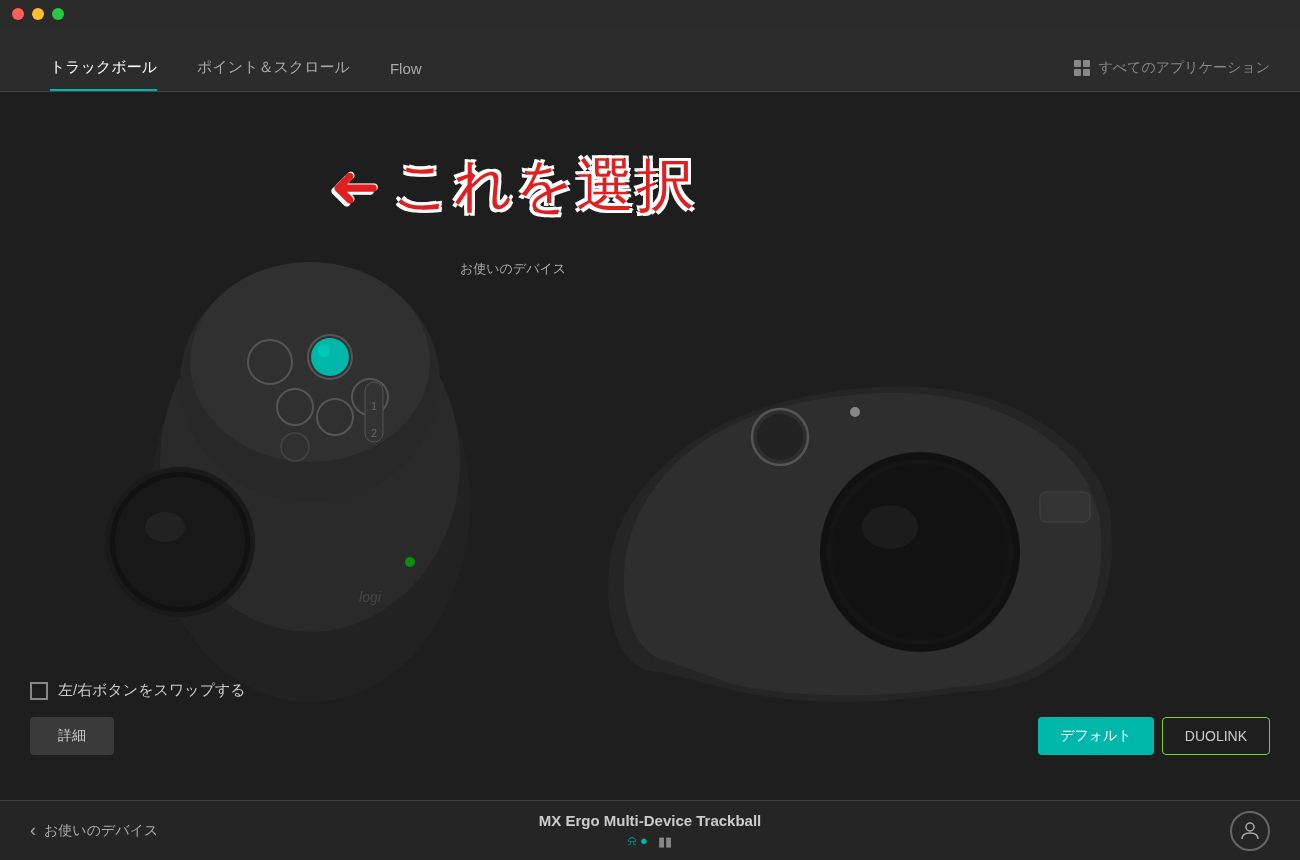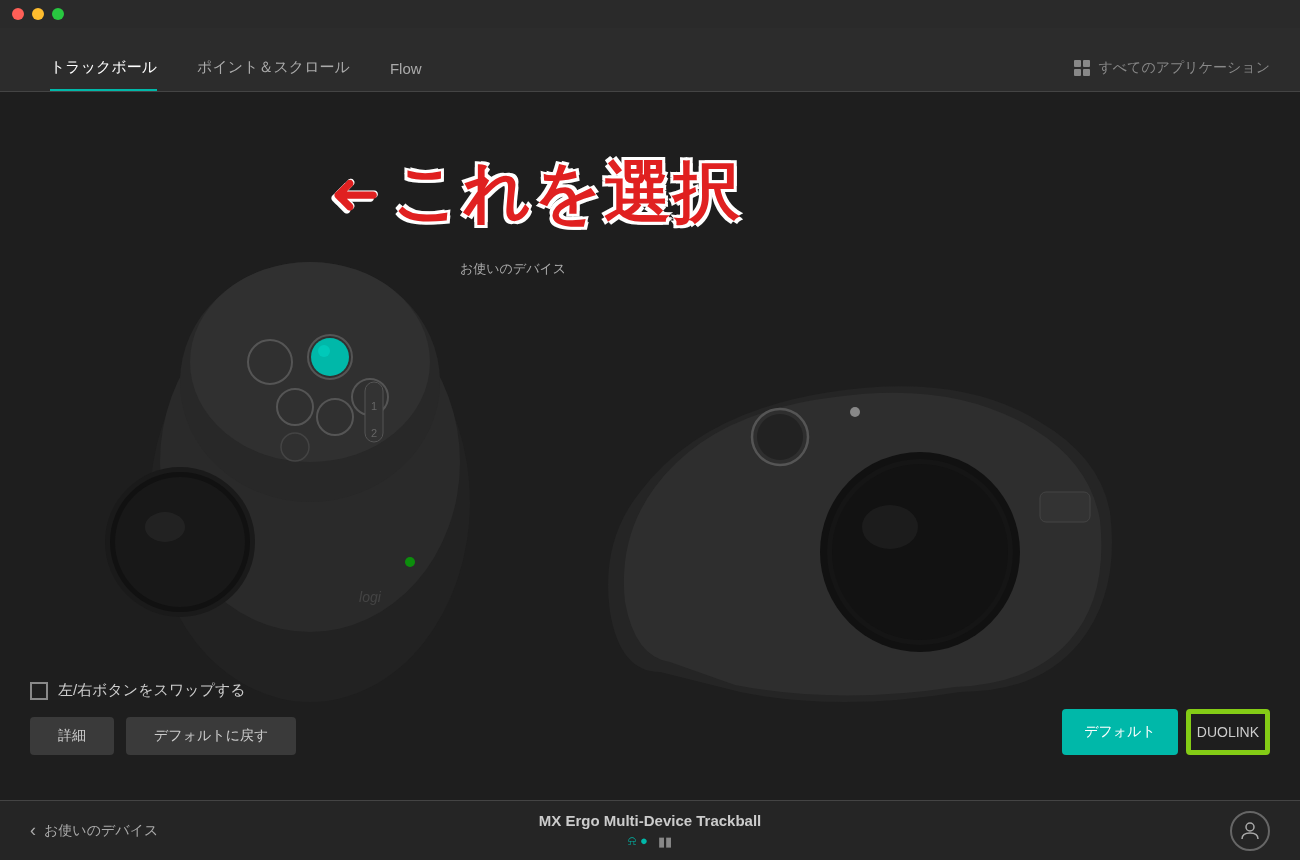--- a/index.html
+++ b/index.html
@@ -104,22 +104,22 @@
       align-items: center;
       gap: 12px;
     }
     .arrow-icon {
       font-size: 60px;
       color: #e02020;
       text-shadow: 3px 3px 0 #fff, -1px -1px 0 #fff;
       transform: scaleX(-1);
     }
     .annotation-text {
-      font-size: 67px;
-      font-weight: 700;
+      font-size: 58px;
+      font-weight: 400;
       color: #e02020;
       text-shadow: 3px 3px 0 #fff, -3px -3px 0 #fff, 3px -3px 0 #fff, -3px 3px 0 #fff,
                    2px 2px 0 #fff, -2px -2px 0 #fff;
       white-space: nowrap;
       letter-spacing: 2px;
     }
 
     
     .gesture-label {
       position: absolute;
@@ -171,22 +171,22 @@
       color: #fff;
       border: none;
       padding: 10px 22px;
       font-size: 14px;
       border-radius: 4px;
       cursor: pointer;
     }
     .btn-outline {
       background: transparent;
       color: #ccc;
-      border: 5px solid #84cc16;
-      padding: 10px 6px;
+      border: 1px solid #84cc16;
+      padding: 10px 22px;
       font-size: 14px;
       border-radius: 4px;
       cursor: pointer;
     }
 
     
     .bottom-right-buttons {
       position: absolute;
       bottom: 10px;
       right: 30px;
@@ -354,21 +354,20 @@
     <rect x="460" y="200" width="50" height="30" rx="6" fill="#333" stroke="#444" stroke-width="1"></rect>
   </svg>
 
   <div class="checkbox-area" style="bottom:100px;">
     <span class="checkbox-box"></span>
     <span>左/右ボタンをスワップする</span>
   </div>
 
   <div class="bottom-buttons" style="bottom:45px;">
     <button class="btn-gray">詳細</button>
-    <button class="btn-gray">デフォルトに戻す</button>
   </div>
 
   <div class="bottom-right-buttons" style="bottom:45px;">
     <button class="btn-teal">デフォルト</button>
     <button class="btn-outline">DUOLINK</button>
   </div>
 </div>
 
 <div class="status-bar">
   <div class="status-back">

